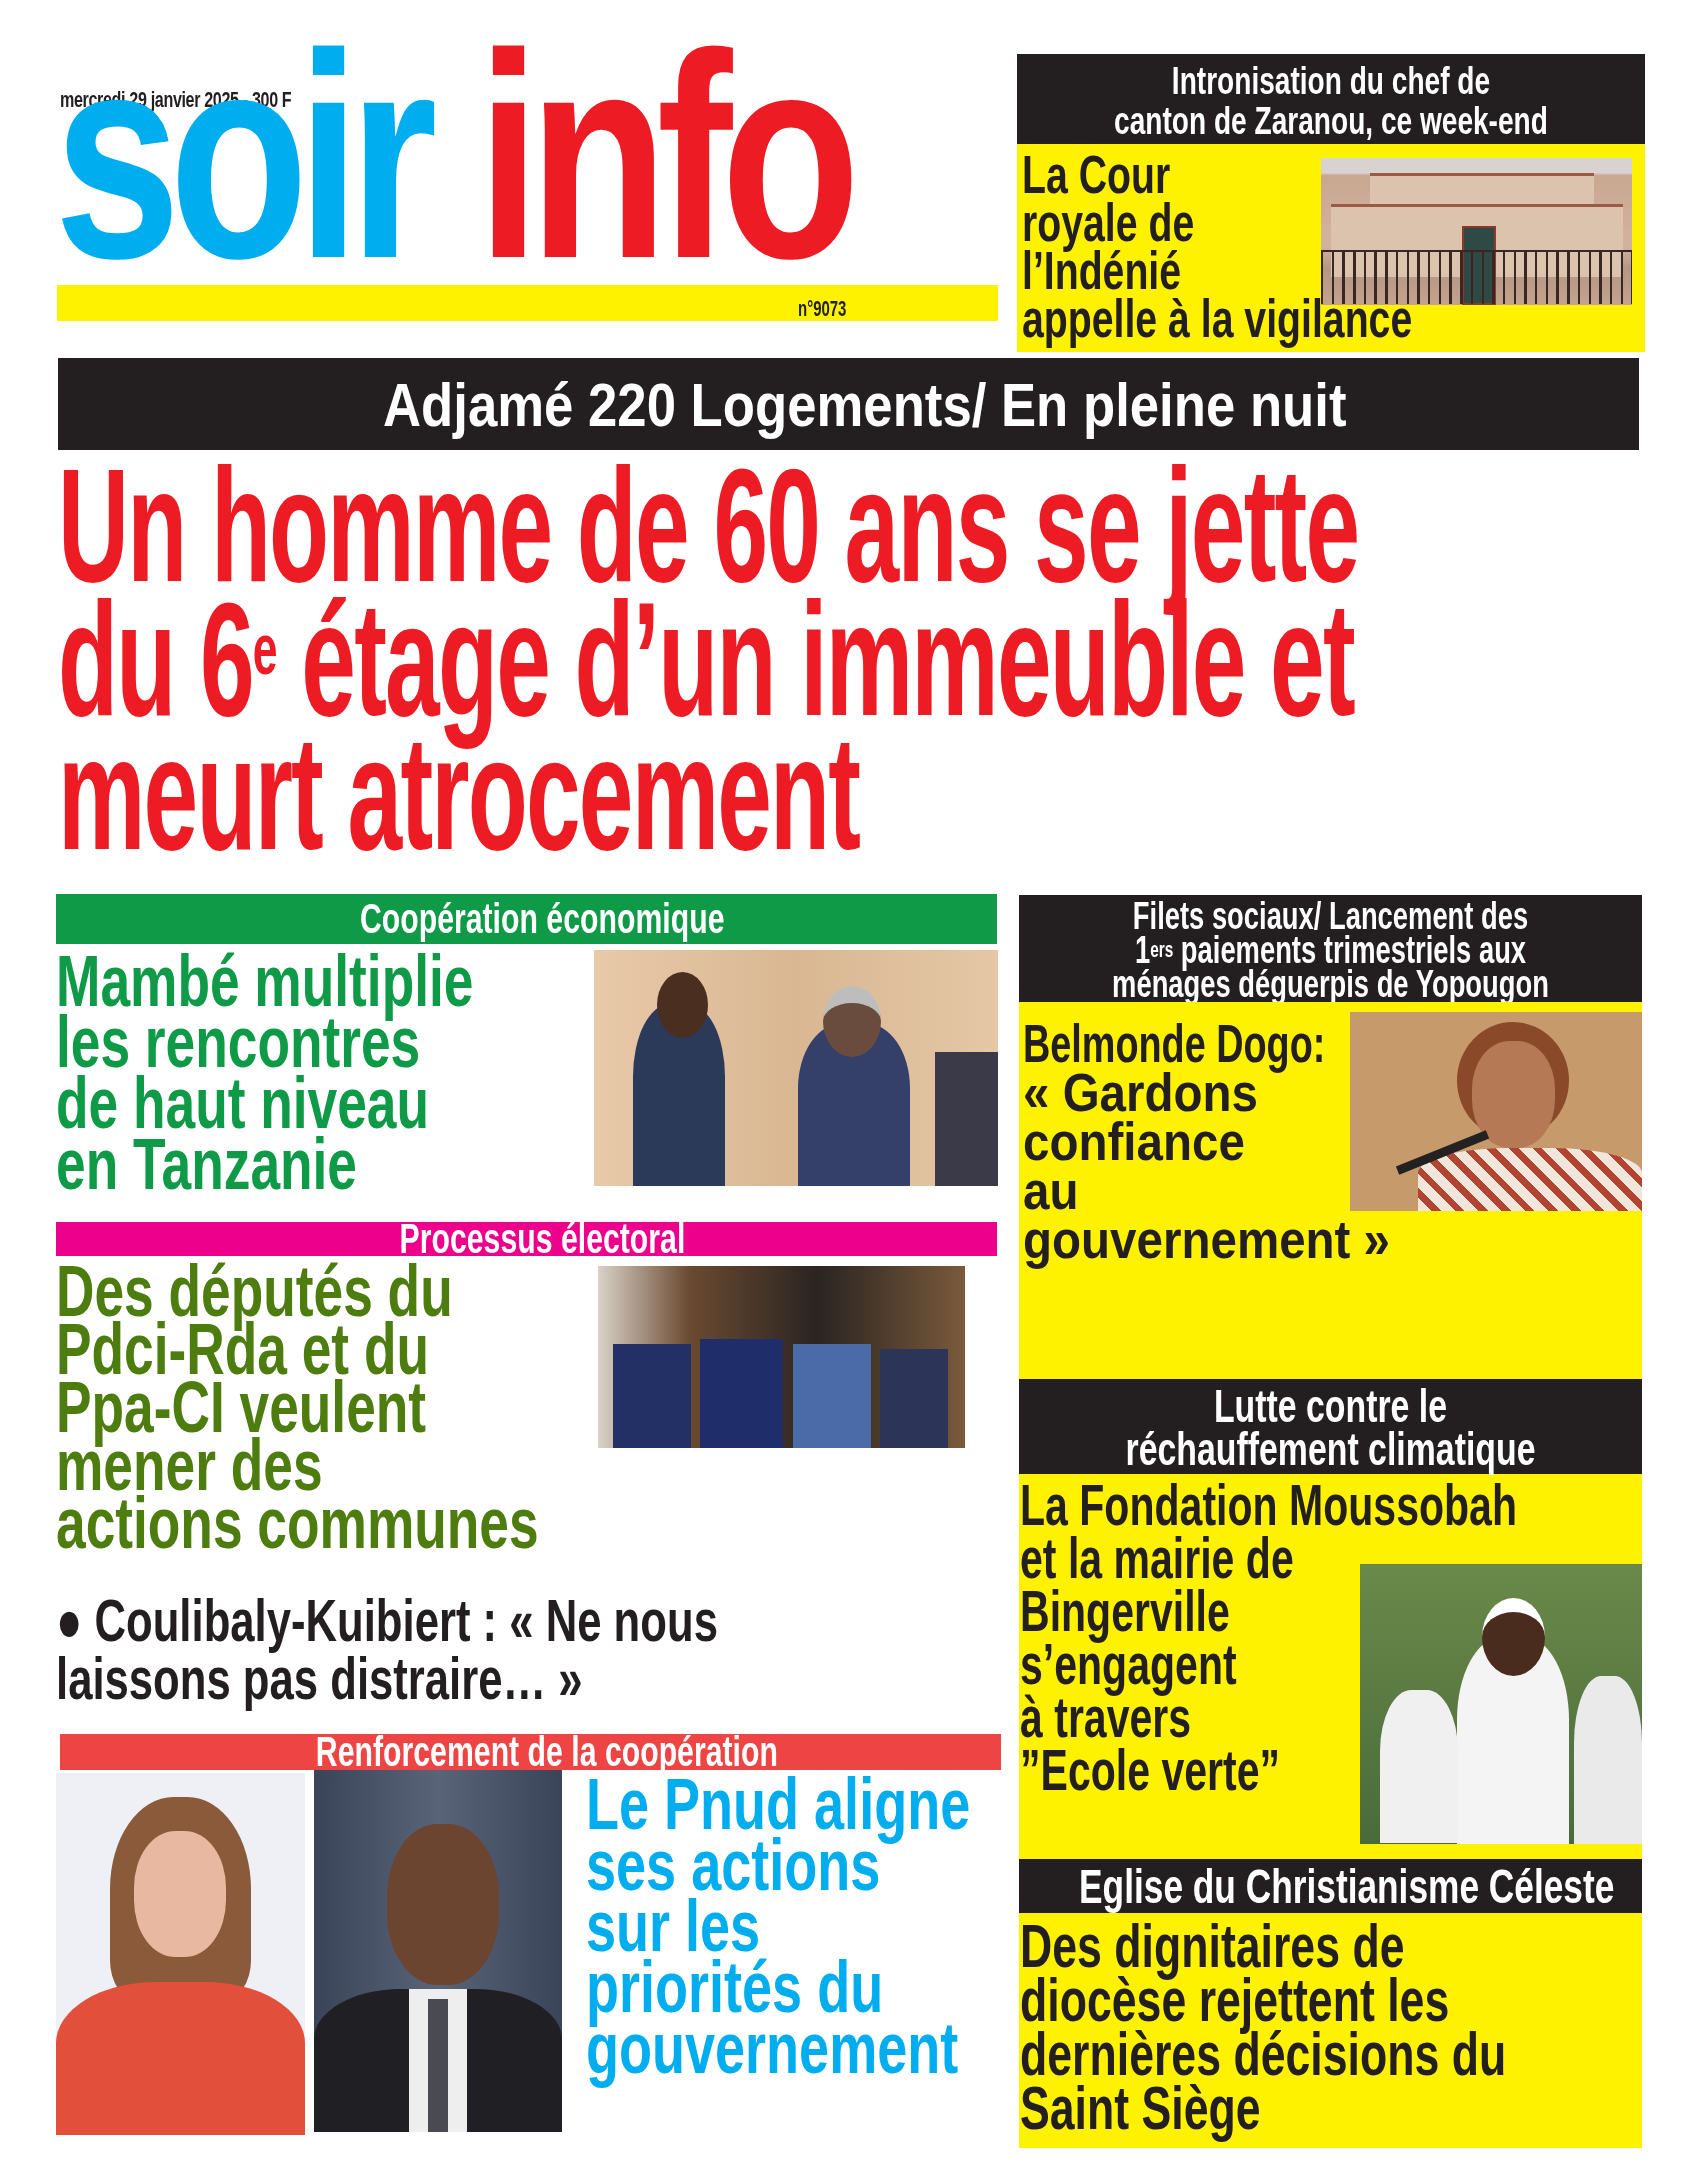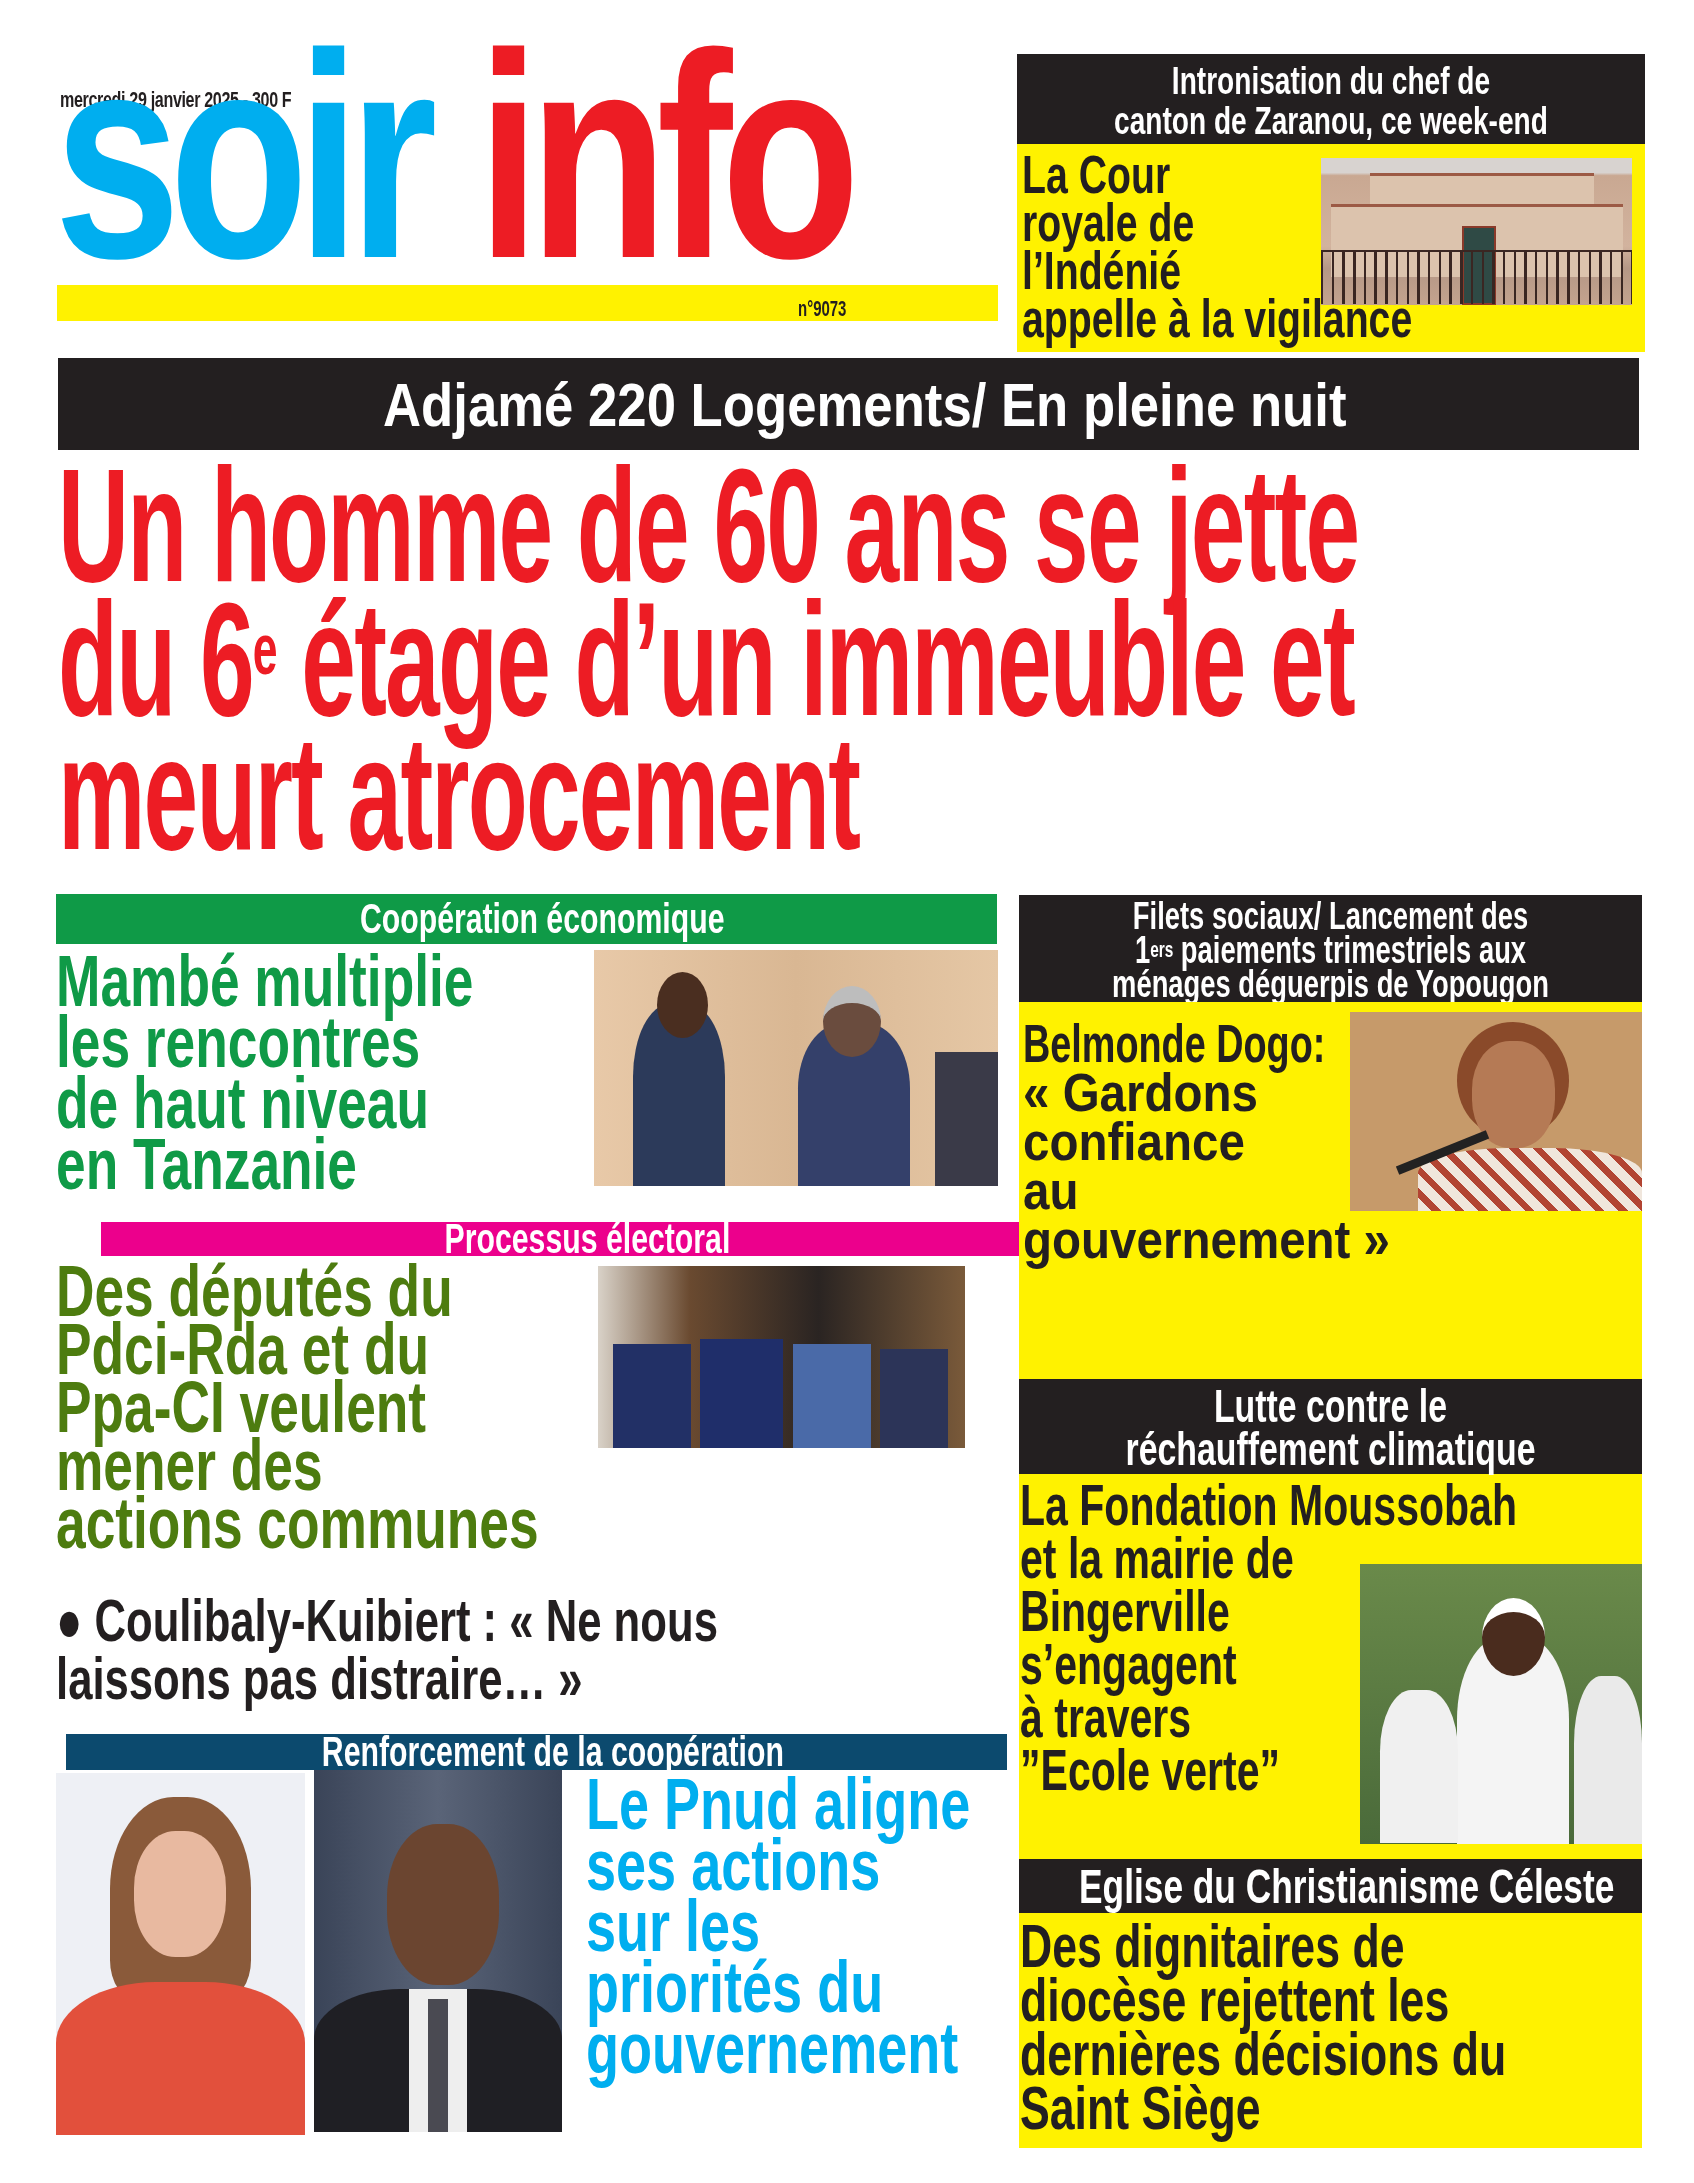--- a/index.html
+++ b/index.html
@@ -70,21 +70,21 @@
   <div class="abs photo" style="left:538px; top:56px; width:404px; height:236px; background:linear-gradient(90deg,#e8c9a8 0%,#d9b793 50%,#e5c7a5 100%);">
     <div class="abs" style="left:39px; top:54px; width:92px; height:182px; background:#2c3a5a; border-radius:40% 40% 0 0;"></div>
     <div class="abs" style="left:63px; top:22px; width:51px; height:66px; background:#4a2e20; border-radius:50%;"></div>
     <div class="abs" style="left:204px; top:73px; width:112px; height:163px; background:#34406a; border-radius:40% 40% 0 0;"></div>
     <div class="abs" style="left:229px; top:36px; width:58px; height:71px; background:#6a4c3e; border-radius:50%; border-top:17px solid #bdbdbd;"></div>
     <div class="abs" style="left:341px; top:102px; width:63px; height:134px; background:#3a3a48;"></div>
   </div>
 </div>
 
 <div class="abs" style="left:56px; top:1222px; width:941px; height:496px;">
-  <div class="abs bar" style="left:0; top:0; width:941px; height:34px; background:#ec008c; font-size:42px;margin-left:45px;">
+  <div class="abs bar" style="left:0; top:0; width:941px; height:34px; background:#ec008c; font-size:42px;">
     <span>Processus électoral</span>
   </div>
   <div class="abs lines" style="left:0; top:40px; font-size:72px; line-height:58px; color:#4d7c0f;">
     <div>Des députés du</div>
     <div>Pdci-Rda et du</div>
     <div>Ppa-CI veulent</div>
     <div>mener des</div>
     <div>actions communes</div>
   </div>
   <div class="abs photo" style="left:542px; top:44px; width:367px; height:182px; background:linear-gradient(90deg,#d9d2c8 0%,#6a4a30 25%,#2a2422 60%,#7a5a3a 100%);">
@@ -93,21 +93,21 @@
     <div class="abs" style="left:195px; top:78px; width:78px; height:105px; background:#4a6aa8;"></div>
     <div class="abs" style="left:282px; top:83px; width:68px; height:100px; background:#2c3458;"></div>
   </div>
   <div class="abs lines" style="left:0; top:370px; font-size:59px; line-height:58px; color:#231f20;">
     <div>● Coulibaly-Kuibiert : « Ne nous</div>
     <div>laissons pas distraire… »</div>
   </div>
 </div>
 
 <div class="abs" style="left:56px; top:1734px; width:941px; height:428px;">
-  <div class="abs bar" style="left:10px; top:0; width:941px; height:36px; background:#0c4a6e; font-size:42px;">
+  <div class="abs bar" style="left:4px; top:0; width:941px; height:36px; background:#ef4444; font-size:42px;">
     <span>Renforcement de la coopération</span>
   </div>
   <div class="abs photo" style="left:0; top:39px; width:249px; height:362px; background:#eef0f5;">
     <div class="abs" style="left:54px; top:24px; width:141px; height:204px; background:#8a5a3a; border-radius:45% 45% 20% 20%;"></div>
     <div class="abs" style="left:78px; top:58px; width:92px; height:126px; background:#e8b9a0; border-radius:45%;"></div>
     <div class="abs" style="left:0; top:209px; width:249px; height:153px; background:#e2503c; border-radius:40% 40% 0 0;"></div>
   </div>
   <div class="abs photo" style="left:258px; top:36px; width:248px; height:362px; background:linear-gradient(90deg,#3a4458,#5a6478,#3a4458);">
     <div class="abs" style="left:73px; top:54px; width:112px; height:161px; background:#6b4530; border-radius:45%;"></div>
     <div class="abs" style="left:0; top:219px; width:248px; height:144px; background:#1f1f24; border-radius:35% 35% 0 0;"></div>

